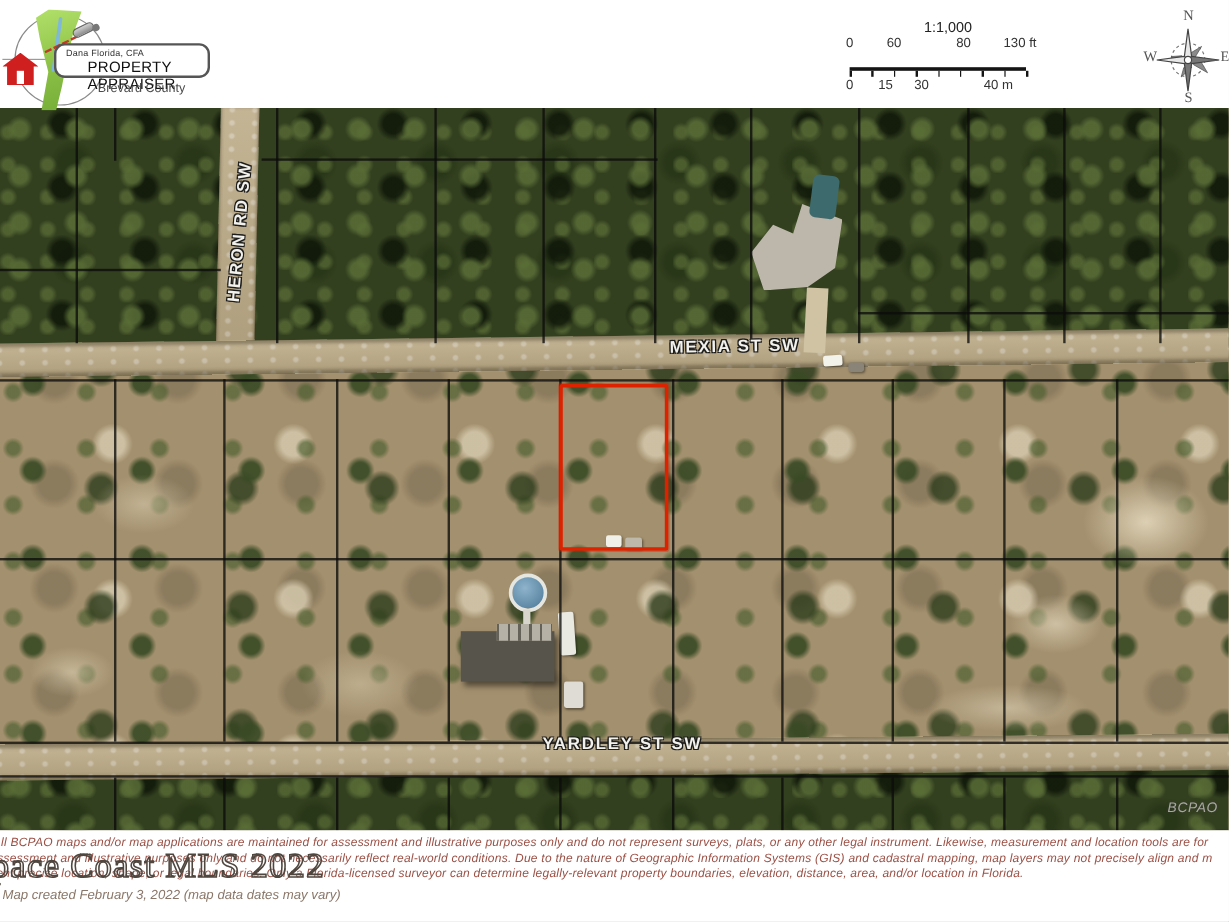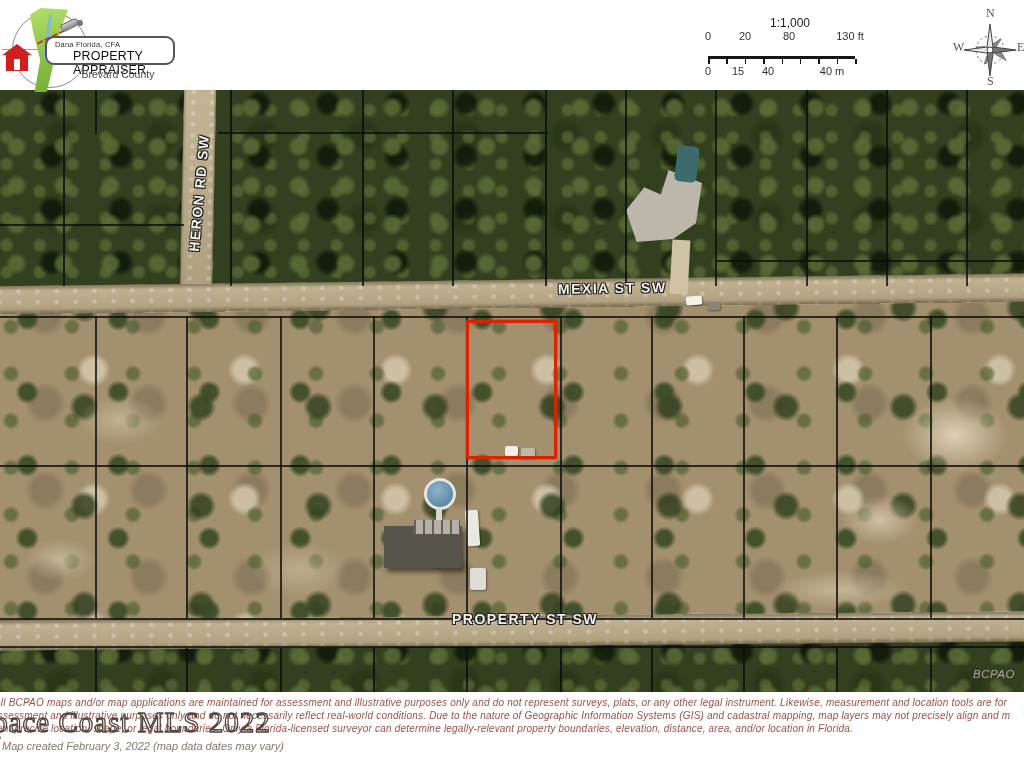--- a/index.html
+++ b/index.html
@@ -140,27 +140,27 @@
     <div class="logo-box">
       <div class="logo-name">Dana Florida, CFA</div>
       <div class="logo-title">PROPERTY APPRAISER</div>
     </div>
     <div class="logo-county">Brevard County</div>
   </div>
 
   <div id="scalebar">
     <div class="scale-ratio">1:1,000</div>
     <span class="ft-lab" style="left:18px;  top:14px;">0</span>
-    <span class="ft-lab" style="left:55px;  top:14px;">20</span>
-    <span class="ft-lab" style="left:99px;  top:14px;">80</span>
+    <span class="ft-lab" style="left:55px;  top:14px;">60</span>
+    <span class="ft-lab" style="left:113px;  top:14px;">80</span>
     <span class="ft-lab" style="left:160px; top:14px;">130 ft</span>
     <div class="scale-rule"></div>
     <span class="m-lab" style="left:18px;  top:49px;">0</span>
     <span class="m-lab" style="left:48px;  top:49px;">15</span>
-    <span class="m-lab" style="left:78px;  top:49px;">40</span>
+    <span class="m-lab" style="left:78px;  top:49px;">30</span>
     <span class="m-lab" style="left:142px; top:49px;">40 m</span>
     <div id="scale-ticks">
         <div class="scale-tick" style="left: 18px;"></div>
         <div class="scale-tick" style="left: 36.375px;"></div>
         <div class="scale-tick" style="left: 54.75px;"></div>
         <div class="scale-tick" style="left: 73.125px;"></div>
         <div class="scale-tick" style="left: 91.5px;"></div>
         <div class="scale-tick" style="left: 109.875px;"></div>
         <div class="scale-tick" style="left: 128.25px;"></div>
         <div class="scale-tick" style="left: 146.625px;"></div>
@@ -248,21 +248,21 @@
       <div class="gl" style="left: 715px; top: 170px; width: 309px; height: 1.5px;"></div>
       <div class="gl" style="left: 0px; top: 226px; width: 1024px; height: 1.5px;"></div>
       <div class="gl" style="left: 0px; top: 375px; width: 1024px; height: 1.5px;"></div>
       <div class="gl" style="left: 0px; top: 528px; width: 1024px; height: 1.5px;"></div>
       <div class="gl" style="left: 0px; top: 556px; width: 1024px; height: 1.5px;"></div>
     </div>
 
   <div id="parcel-highlight"></div>
 
   <div class="street-label" id="label-mexia">MEXIA ST SW</div>
-  <div class="street-label" id="label-yardley">PROPERTY ST SW</div>
+  <div class="street-label" id="label-yardley">YARDLEY ST SW</div>
   <div id="label-heron-wrap">
     <div class="street-label" id="label-heron">HERON RD SW</div>
   </div>
   <div id="label-bcpao">BCPAO</div>
 </div>
 
 <div id="footer">
   <div class="disclaimer" id="disc1">All BCPAO maps and/or map applications are maintained for assessment and illustrative purposes only and do not represent surveys, plats, or any other legal instrument. Likewise, measurement and location tools are for</div>
   <div class="disclaimer" id="disc2">assessment and illustrative purposes only and do not necessarily reflect real-world conditions. Due to the nature of Geographic Information Systems (GIS) and cadastral mapping, map layers may not precisely align and m</div>
   <div class="disclaimer" id="disc3">not represent precise location, shape, or legal boundaries. Only a Florida-licensed surveyor can determine legally-relevant property boundaries, elevation, distance, area, and/or location in Florida.</div>

